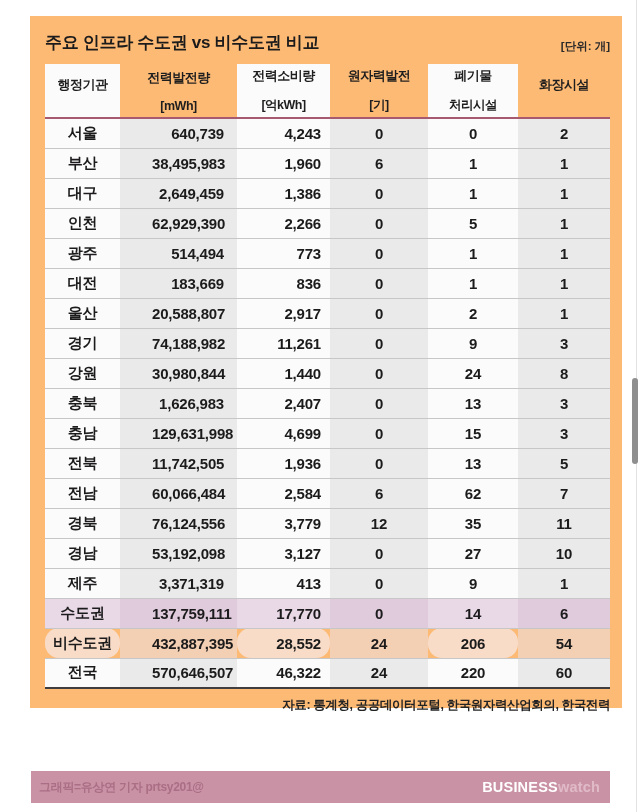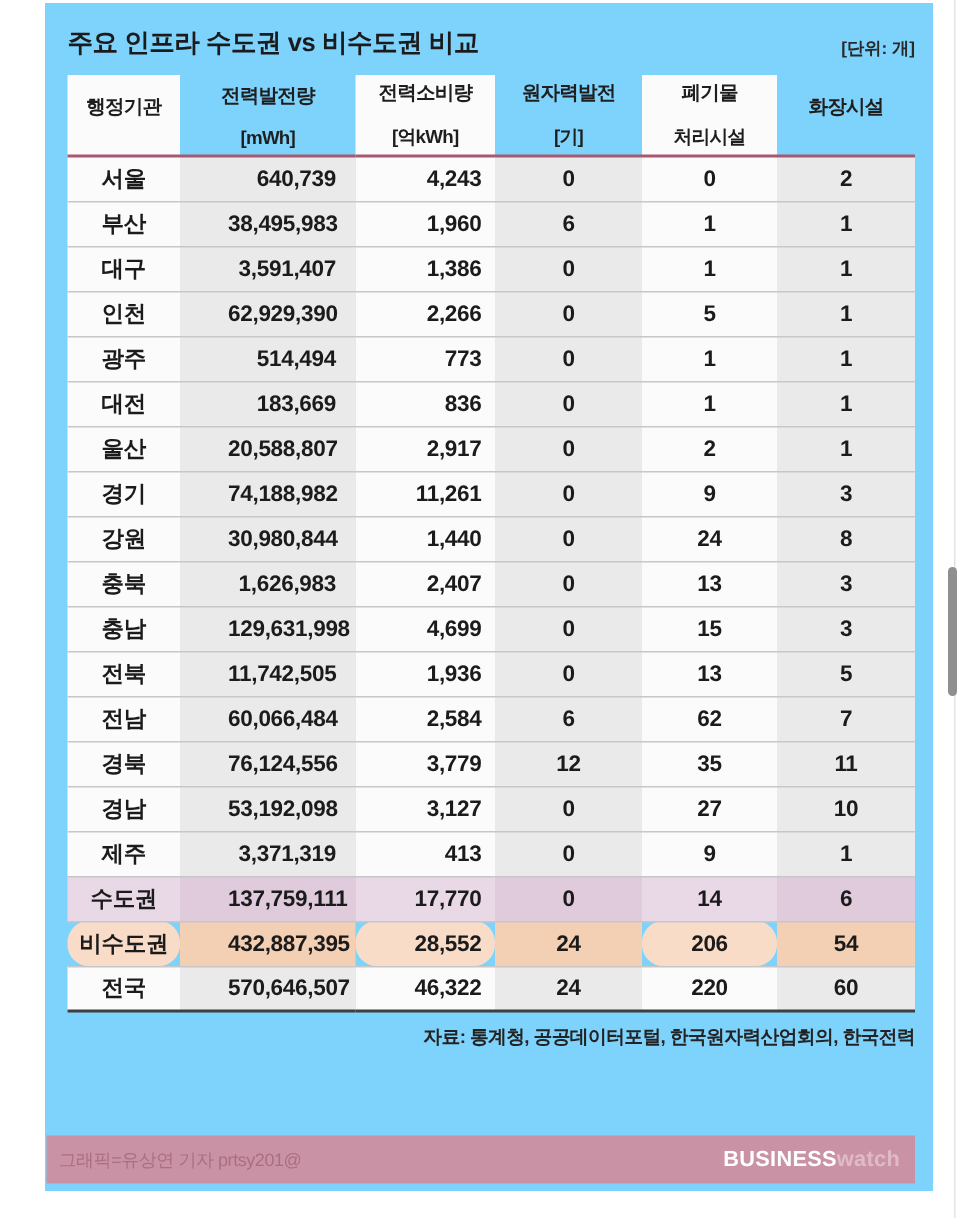--- a/index.html
+++ b/index.html
@@ -1,19 +1,19 @@
 <!DOCTYPE html>
 <html><head>
 <meta charset="utf-8">
 <style>
   * { margin:0; padding:0; box-sizing:border-box; }
   body { font-family:"Liberation Sans","DejaVu Sans",sans-serif; background:#ffffff; }
   .page { position:relative; width:640px; height:812px; background:#ffffff; overflow:hidden; }
 
-  .card { position:absolute; left:30px; top:2px; width:592px; height:792px; background:#7dd3fc; }
+  .card { position:absolute; left:30px; top:16px; width:592px; height:692px; background:#fdba74; }
 
   .title-row { display:flex; justify-content:space-between; align-items:flex-end; padding:16px 12px 10px 15px; height:48px; }
   .title { font-size:17px; font-weight:bold; color:#1c1b1c; letter-spacing:-0.3px; }
   .unit-label { font-size:11.5px; font-weight:bold; color:#2a292a; }
 
   table.infra { border-collapse:collapse; table-layout:fixed; width:565px; margin-left:15px; }
   col.c0{width:75px} col.c1{width:117px} col.c2{width:93px} col.c3{width:98px} col.c4{width:90px} col.c5{width:92px}
 
   thead tr { border-bottom:2.5px solid #a7596f; }
   th { height:54px; font-size:13px; font-weight:bold; color:#1f1e1f; text-align:center; vertical-align:middle; letter-spacing:-0.5px; }
@@ -32,21 +32,21 @@
 
   tr.metro td.white-col { background:#e9d9e7; }
   tr.metro td.gray-col  { background:#e0cbdd; }
   tr.nonmetro td.white-col { background:#f8dcc8;border-radius:14px; }
   tr.nonmetro td.gray-col  { background:#f3cfb3; }
 
   .source-note { width:580px; text-align:right; font-size:12.5px; font-weight:bold; color:#242324; margin-top:8px; letter-spacing:-0.4px; }
 
   .footer-bar { position:absolute; left:1px; top:755px; width:579px; height:32px; background:#ca93a5;
                 display:flex; align-items:center; justify-content:space-between; padding:0 10px 0 8px; }
-  .credit { font-size:12px; font-weight:normal; color:#aa6e85; letter-spacing:-0.3px; }
+  .credit { font-size:12px; font-weight:bold; color:#aa6e85; letter-spacing:-0.3px; }
   .brand { font-size:14.5px; letter-spacing:0.2px; }
   .brand-bold { color:#ffffff; font-weight:800; }
   .brand-light { color:#e0bac8; font-weight:700; }
 
   .scroll-track { position:absolute; right:3px; top:0; width:1px; height:812px; background:#e3e2e3; }
   .scroll-thumb { position:absolute; left:632px; top:378px; width:6px; height:86px; background:#8f8f8f; border-radius:3px; }
 </style>
 </head>
 <body>
 
@@ -107,21 +107,21 @@
           <tr>
             <td class="white-col">부산</td>
             <td class="gray-col num-r pad-lg">38,495,983</td>
             <td class="white-col num-r pad-md">1,960</td>
             <td class="gray-col">6</td>
             <td class="white-col">1</td>
             <td class="gray-col">1</td>
           </tr>
           <tr>
             <td class="white-col">대구</td>
-            <td class="gray-col num-r pad-lg">3,591,407</td>
+            <td class="gray-col num-r pad-lg">2,649,459</td>
             <td class="white-col num-r pad-md">1,386</td>
             <td class="gray-col">0</td>
             <td class="white-col">1</td>
             <td class="gray-col">1</td>
           </tr>
           <tr>
             <td class="white-col">인천</td>
             <td class="gray-col num-r pad-lg">62,929,390</td>
             <td class="white-col num-r pad-md">2,266</td>
             <td class="gray-col">0</td>

